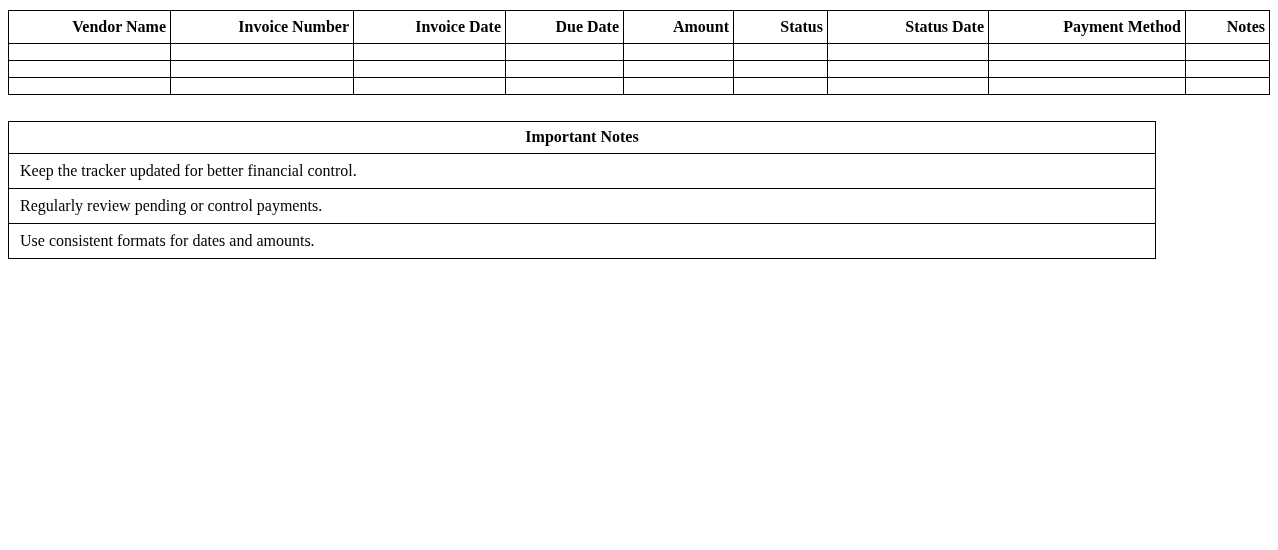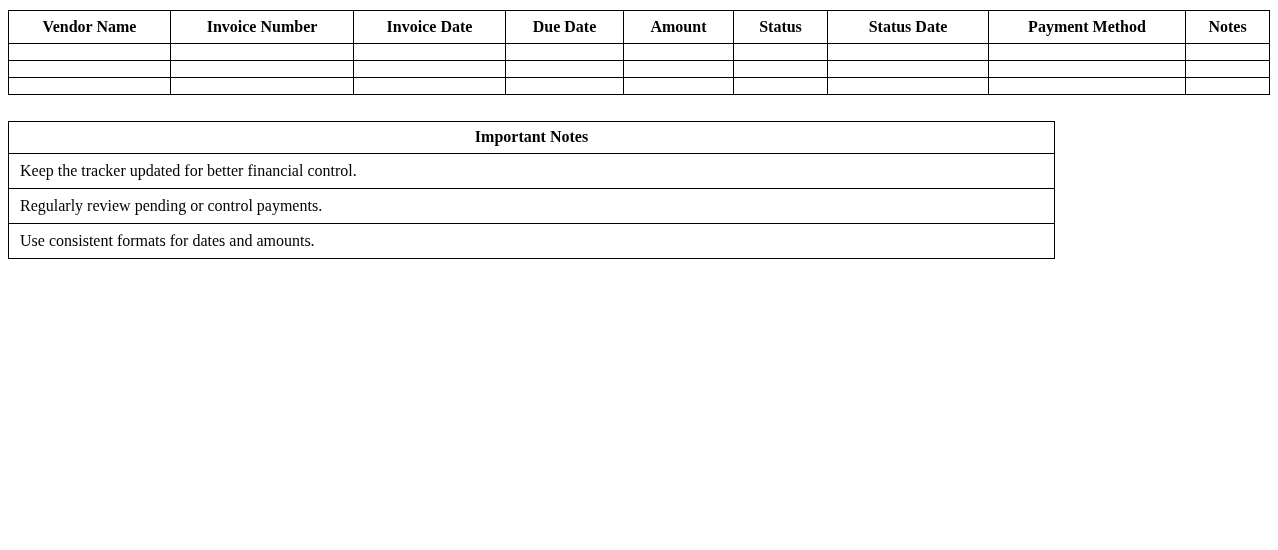--- a/index.html
+++ b/index.html
@@ -16,37 +16,37 @@
     position: relative;
     width: 1278px;
     height: 550px;
     overflow: hidden;
   }
   table {
     border-collapse: collapse;
     table-layout: fixed;
     position: absolute;
     left: 8px;
-    width: 1047px;
+    width: 1148px;
     background: #ffffff;
   }
   #invoice-table { top: 10px; }
   #notes-table   { top: 121px; }
   th, td {
     border: 1px solid #000000;
     font-size: 16px;
     line-height: 1.15;
     overflow: hidden;
     white-space: nowrap;
   }
   
   #invoice-table th {
     height: 33px;
     font-weight: bold;
-    text-align: center;
+    text-align: right;
     vertical-align: middle;
     padding: 2px 4px;
   }
   #invoice-table td {
     height: 17px;
     padding: 0 4px;
   }
   
   #notes-table th {
     height: 32px;

